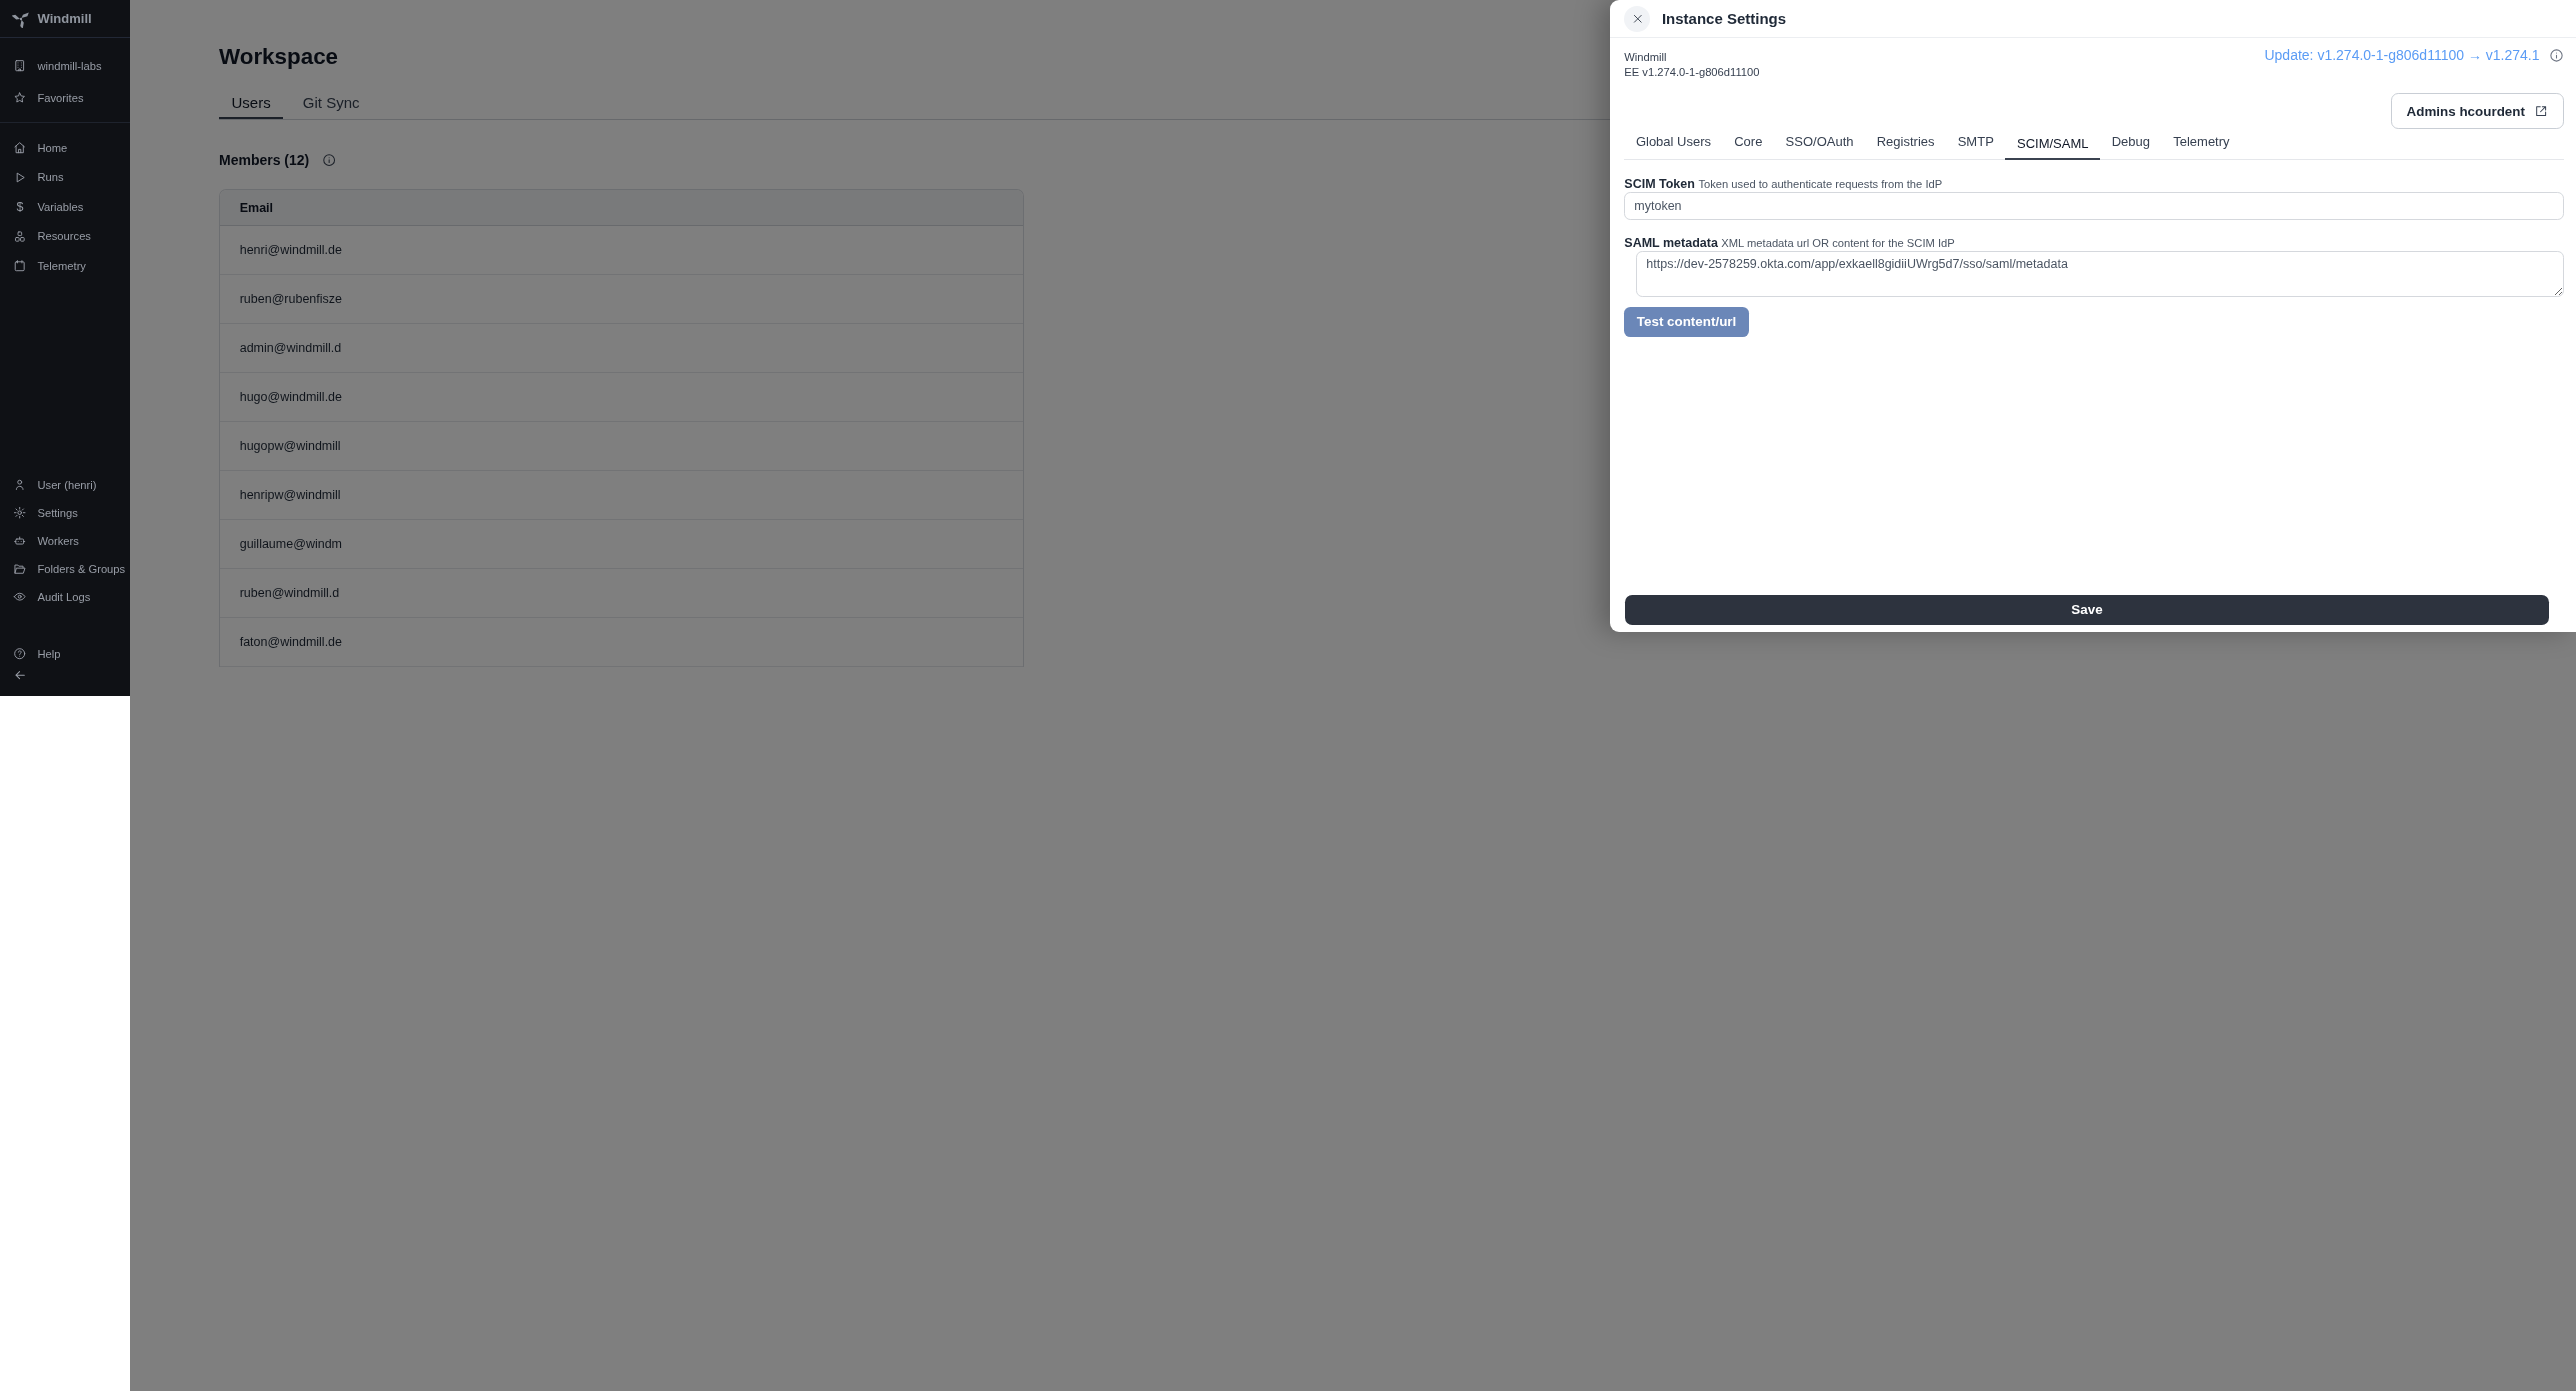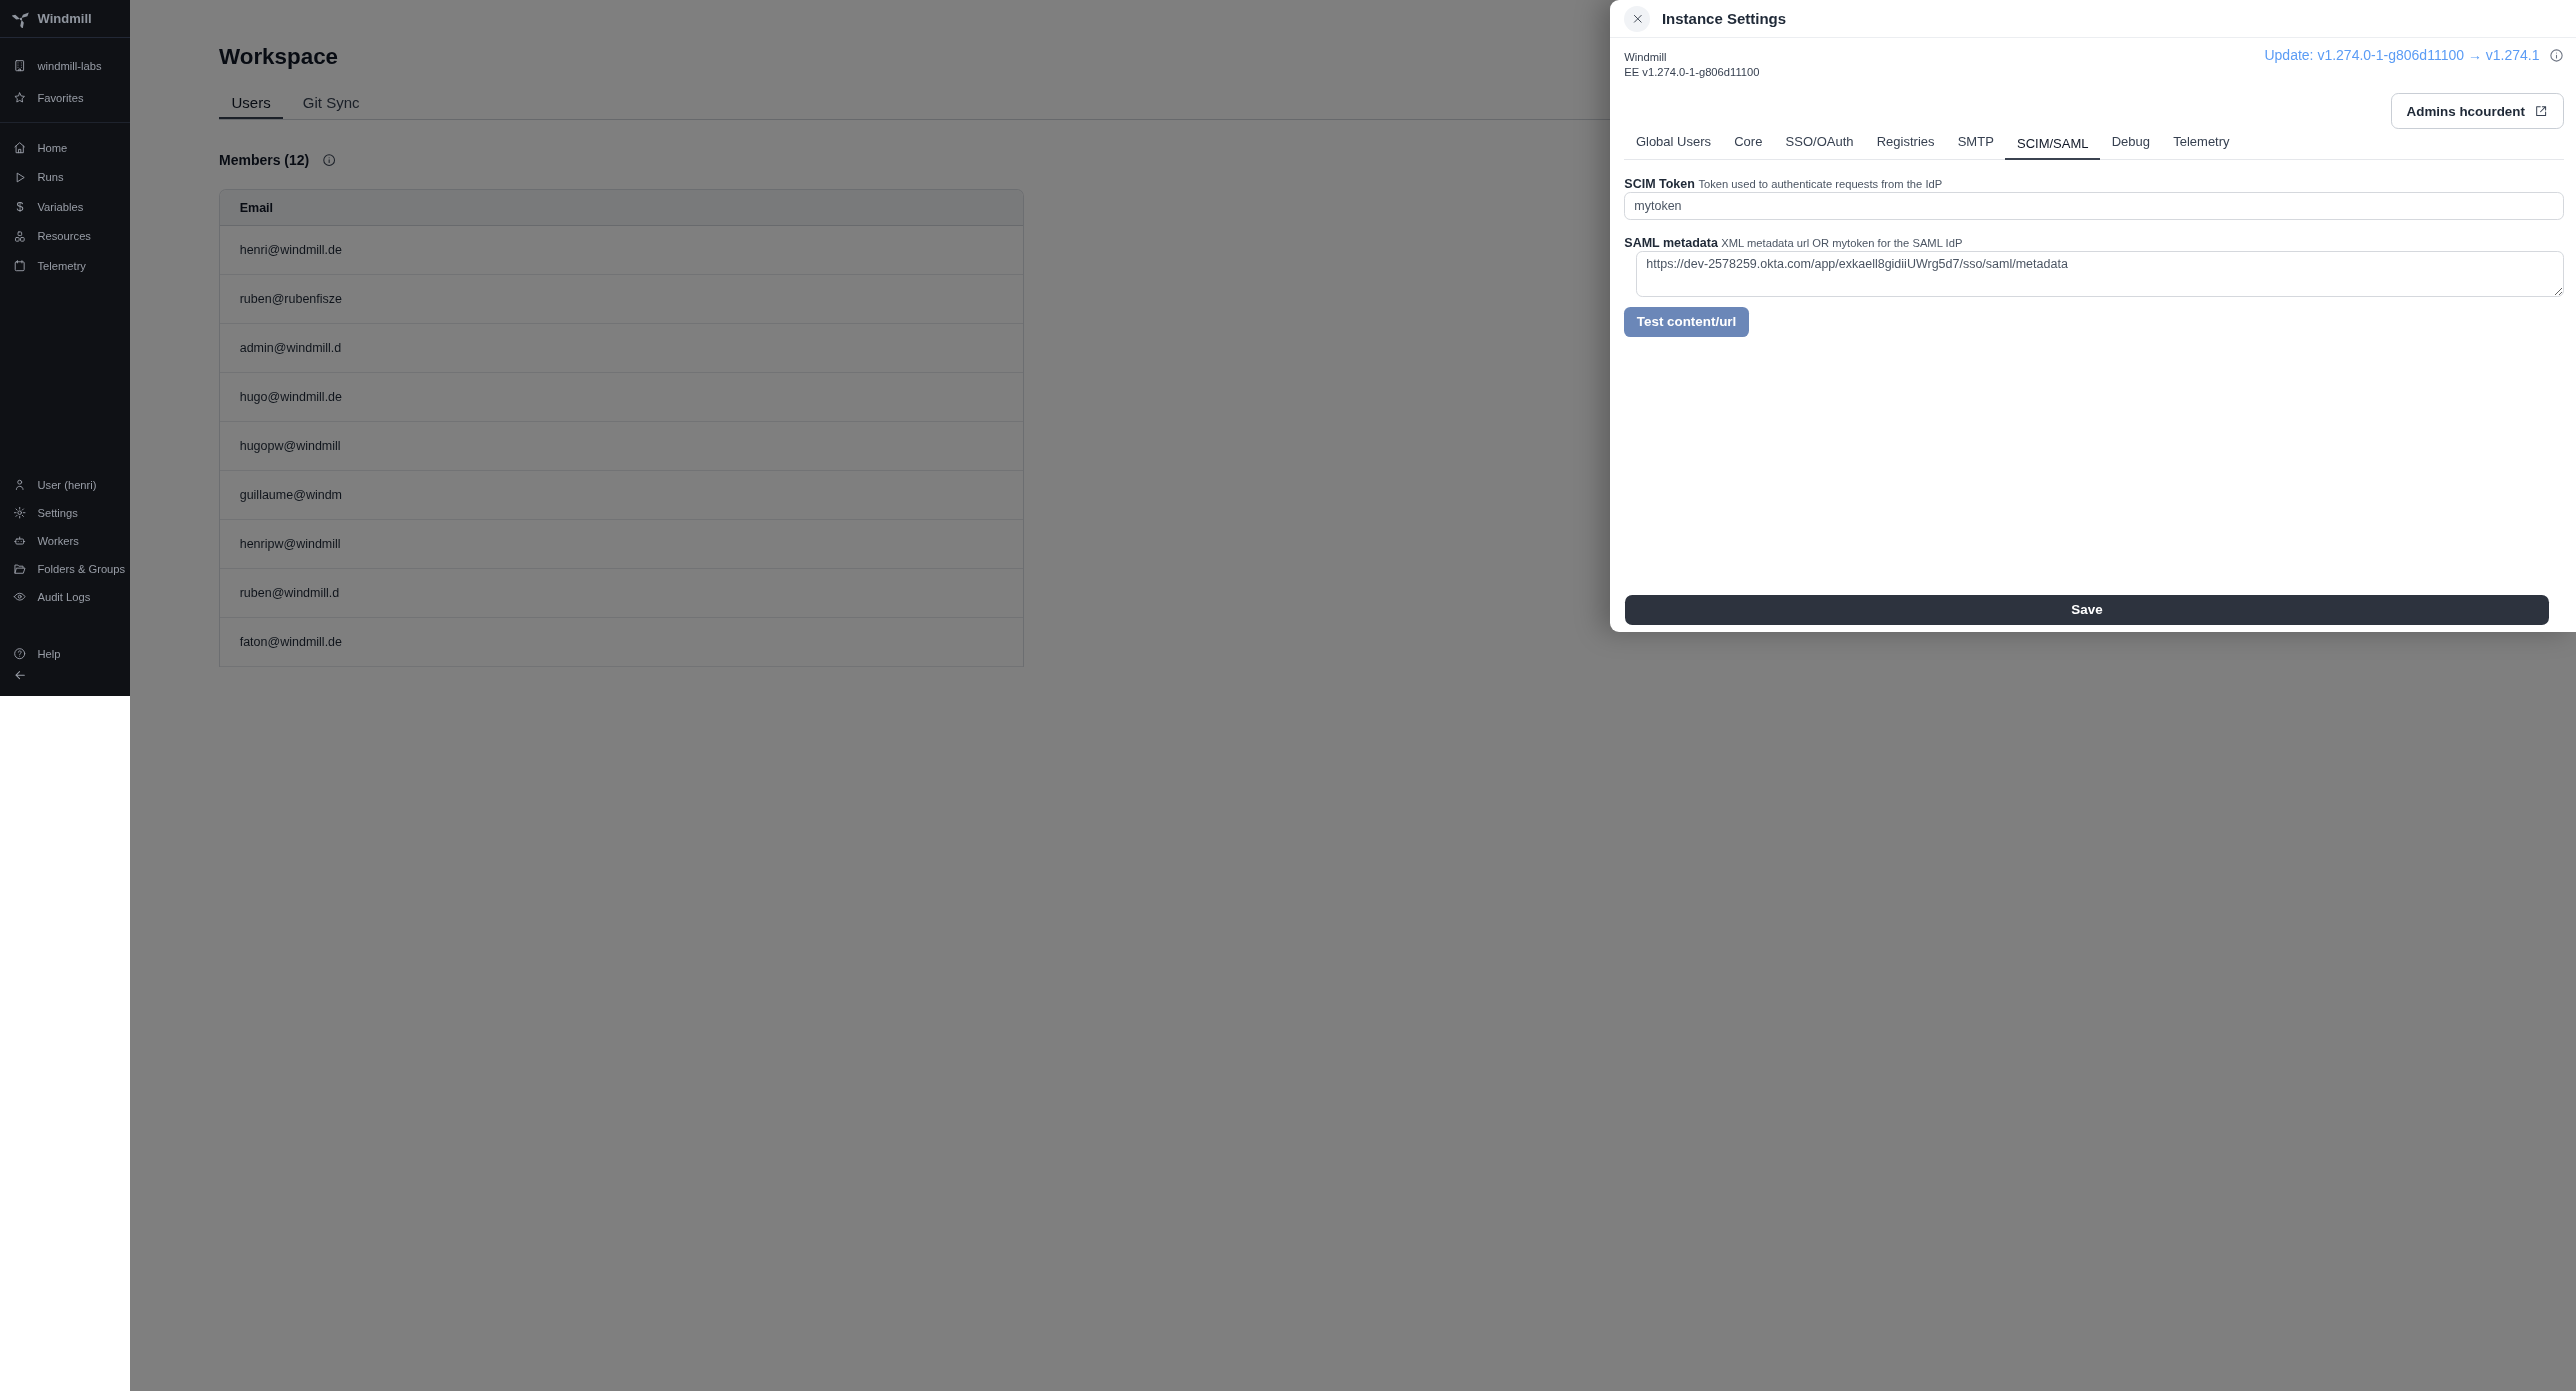--- a/index.html
+++ b/index.html
@@ -276,22 +276,22 @@
     </span>
   </div>
 
   <div class="bg-table">
     <div class="thead">Email</div>
     <div class="trow">henri@windmill.de</div>
     <div class="trow">ruben@rubenfisze</div>
     <div class="trow">admin@windmill.d</div>
     <div class="trow">hugo@windmill.de</div>
     <div class="trow">hugopw@windmill</div>
+    <div class="trow">henripw@windmill</div>
     <div class="trow">guillaume@windm</div>
-    <div class="trow">henripw@windmill</div>
     <div class="trow">ruben@windmill.d</div>
     <div class="trow">faton@windmill.de</div>
   </div>
 
   <div class="overlay"></div>
 </div>
 
 <aside class="drawer">
   <div class="drawer-header">
     <button class="close-btn">
@@ -338,21 +338,21 @@
   </div>
 
   <div class="field-label lbl-scim">
     <b>SCIM Token</b>
     <span class="desc">Token used to authenticate requests from the IdP</span>
   </div>
   <input class="text-input" type="text" value="mytoken" style="">
 
   <div class="field-label lbl-saml">
     <b>SAML metadata</b>
-    <span class="desc">XML metadata url OR mytoken for the SAML IdP</span>
+    <span class="desc">XML metadata url OR content for the SCIM IdP</span>
   </div>
   <textarea class="textarea" style="">https://dev-2578259.okta.com/app/exkaell8gidiiUWrg5d7/sso/saml/metadata</textarea>
 
   <button class="test-btn">Test content/url</button>
 
   <button class="save-btn">Save</button>
 </aside>
 
 
 </body></html>

